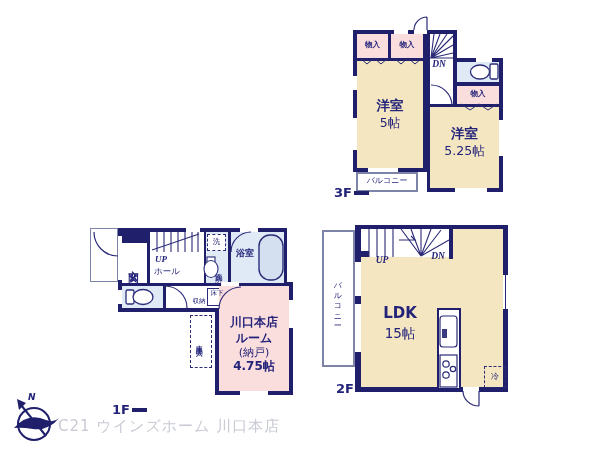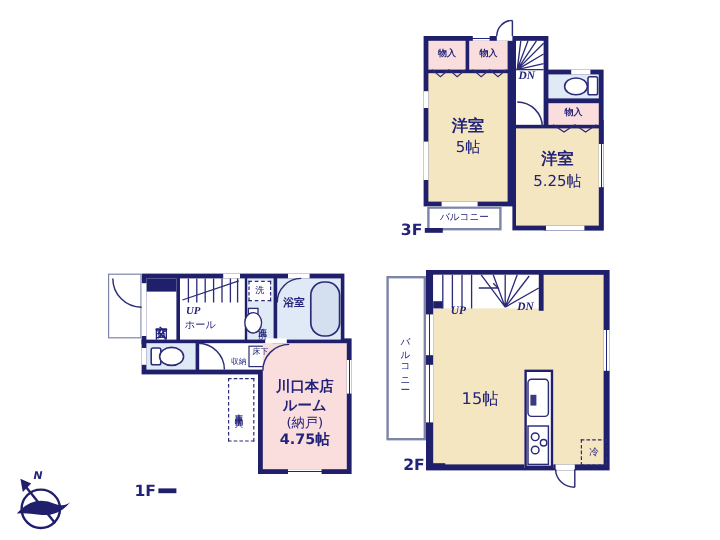--- a/index.html
+++ b/index.html
@@ -173,20 +173,21 @@
   <div class="lbl b" style="left:357px;top:98px;width:66px;font-size:13.5px;">洋室</div>
   <div class="lbl" style="left:357px;top:116px;width:66px;font-size:12.5px;">5帖</div>
   <div class="lbl b" style="left:457px;top:90px;width:42px;font-size:7.5px;">物入</div>
   <div class="lbl b" style="left:430px;top:126px;width:69px;font-size:13.5px;">洋室</div>
   <div class="lbl" style="left:430px;top:144px;width:69px;font-size:12.5px;">5.25帖</div>
   <div class="lbl" style="left:356px;top:177px;width:62px;font-size:8px;">バルコニー</div>
   <div class="lbl flab" style="left:334px;top:186px;"><span>3F</span><span class="bar"></span></div>
 
   <div class="lbl updn" style="left:370px;top:255px;width:24px;font-size:9.5px;">UP</div>
   <div class="lbl updn" style="left:426px;top:251px;width:24px;font-size:9.5px;">DN</div>
+  <div class="lbl b" style="left:364px;top:305px;width:72px;font-size:15px;">LDK</div>
   <div class="lbl" style="left:364px;top:326px;width:72px;font-size:13.5px;">15帖</div>
   <div class="lbl vtext" style="left:332px;top:266px;height:66px;font-size:8px;">バルコニー</div>
   <div class="lbl" style="left:484px;top:366px;width:22px;font-size:8px;line-height:22px;">冷</div>
   <div class="lbl flab" style="left:336px;top:382px;"><span>2F</span><span class="bar"></span></div>
 
   <div class="lbl" style="left:122px;top:248px;width:25px;font-size:6.5px;line-height:11px;color:#fff;">下足箱</div>
   <div class="lbl b vtext" style="left:128px;top:248px;height:34px;font-size:10px;">玄関</div>
   <div class="lbl updn" style="left:150px;top:255px;width:22px;font-size:9px;">UP</div>
   <div class="lbl" style="left:145px;top:267px;width:44px;font-size:8.5px;">ホール</div>
   <div class="lbl" style="left:207px;top:238px;width:19px;font-size:7.5px;">洗</div>
@@ -195,14 +196,15 @@
   <div class="lbl" style="left:207px;top:290px;width:20px;font-size:6.5px;">床下</div>
   <div class="lbl" style="left:189px;top:298px;width:20px;font-size:6.5px;">収納</div>
   <div class="lbl b" style="left:219px;top:316px;width:70px;font-size:12px;">川口本店</div>
   <div class="lbl b" style="left:219px;top:332px;width:70px;font-size:12px;">ルーム</div>
   <div class="lbl" style="left:219px;top:347px;width:70px;font-size:11px;">(納戸)</div>
   <div class="lbl b" style="left:219px;top:360px;width:70px;font-size:12px;">4.75帖</div>
   <div class="lbl vtext" style="left:194px;top:318px;height:48px;font-size:7px;letter-spacing:1px;">車庫上部物入</div>
   <div class="lbl flab" style="left:112px;top:403px;"><span>1F</span><span class="bar"></span></div>
 
   <div class="lbl b" style="left:28px;top:393px;font-size:9px;font-style:italic;">N</div>
+  <div class="lbl" style="left:58px;top:418px;font-size:15px;color:#c8cad4;text-align:left;letter-spacing:1px;">C21 ウインズホーム 川口本店</div>
 
 </div>
 
 </body></html>

